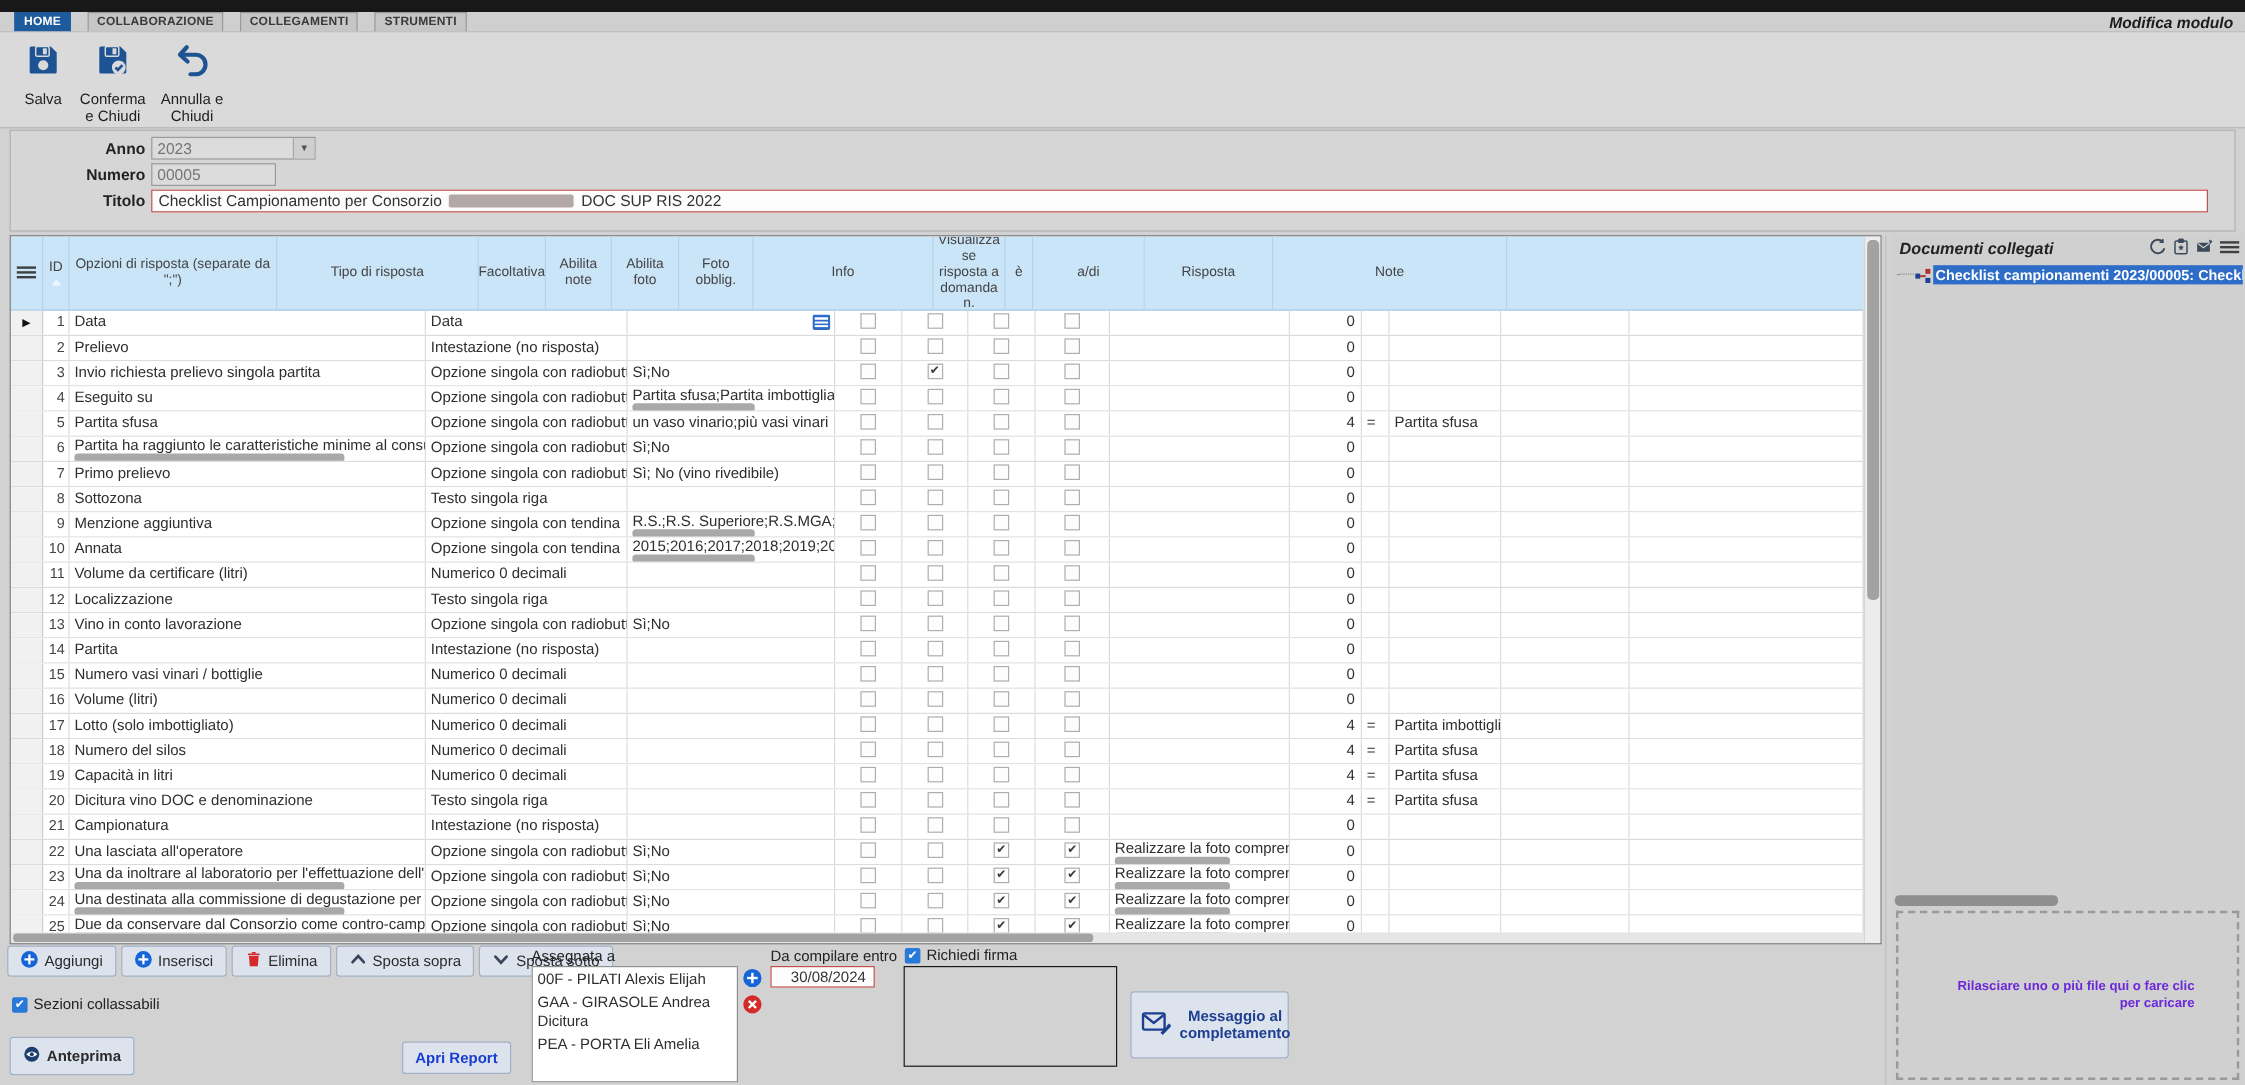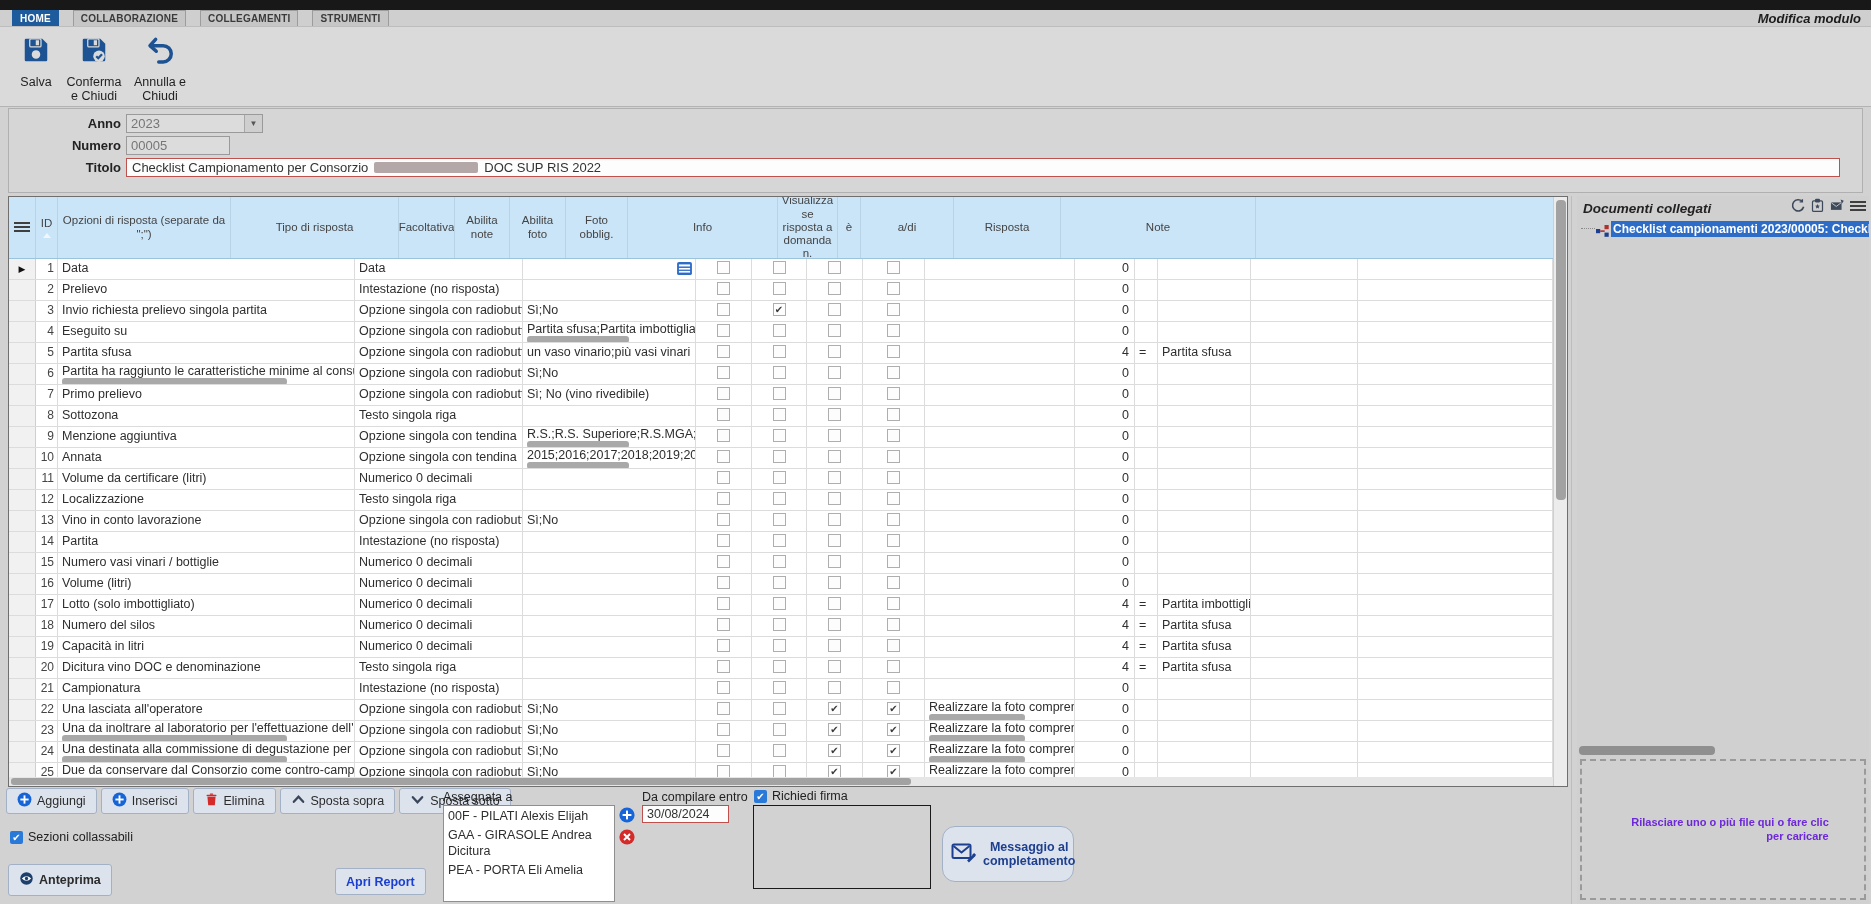--- a/index.html
+++ b/index.html
@@ -80,24 +80,24 @@
     line-height:13px; text-align:center; }
   .preview-btn { position:absolute; left:8px; top:864px; height:32px; }
   .report-btn { position:absolute; left:335px; top:868px; height:27px; font-weight:bold; color:#1a3fd0; }
   .asg-label { position:absolute; left:443px; top:790px; font-size:12.5px; color:#222; }
   .asg-list { position:absolute; left:443px; top:805px; width:172px; height:97px; background:#fff;
     border:1px solid #8f8f8f; overflow:hidden; padding:2px 4px; }
   .asg-item { font-size:12.5px; color:#2e2e2e; line-height:16px; word-break:break-word; margin-bottom:3px; }
   .mini-btn { position:absolute; width:16px; height:16px; cursor:default; }
   .due-label { position:absolute; left:642px; top:790px; font-size:12.5px; color:#222; }
   .due-input { position:absolute; left:642px; top:805px; width:87px; height:18px; background:#fdfdfd;
-    border:1px solid #c0504d; font-size:12.5px; color:#333; padding:0 4px; display:flex; align-items:center; }
+    border:1px solid #c0504d; font-size:12.5px; color:#333; padding:0 16px; display:flex; align-items:center; }
   .sig-box { position:absolute; left:753px; top:805px; width:178px; height:84px; border:1.5px solid #1a1a1a; background:transparent; }
   .msg-btn { position:absolute; left:942px; top:826px; width:132px; height:56px; background:#dde3ed;
-    border:1px solid #a3b1c6; border-radius:13px; display:flex; align-items:center; gap:6px; padding:0 8px; }
+    border:1px solid #a3b1c6; border-radius:3px; display:flex; align-items:center; gap:6px; padding:0 8px; }
   .msg-btn .txt { font-size:12.5px; font-weight:bold; color:#1d3f8f; line-height:1.15; text-align:center; }
   .msg-btn svg { width:26px; height:24px; flex:none; }
 
   
   .dock { position:absolute; left:1577px; top:196px; width:292px; height:708px; background:#d0d0d0; }
   .dock-head { position:relative; height:22px; padding:3px 6px 0; }
   .dock-title { font-size:13.5px; font-weight:bold; font-style:italic; color:#222;margin-top:31px; }
   .dock-icons { position:absolute; right:3px; top:2px; display:flex; gap:5px; align-items:center; }
   .dock-icons svg { width:15px; height:15px; }
   .tree-row { display:flex; align-items:center; height:17px; margin-top:2px; }

